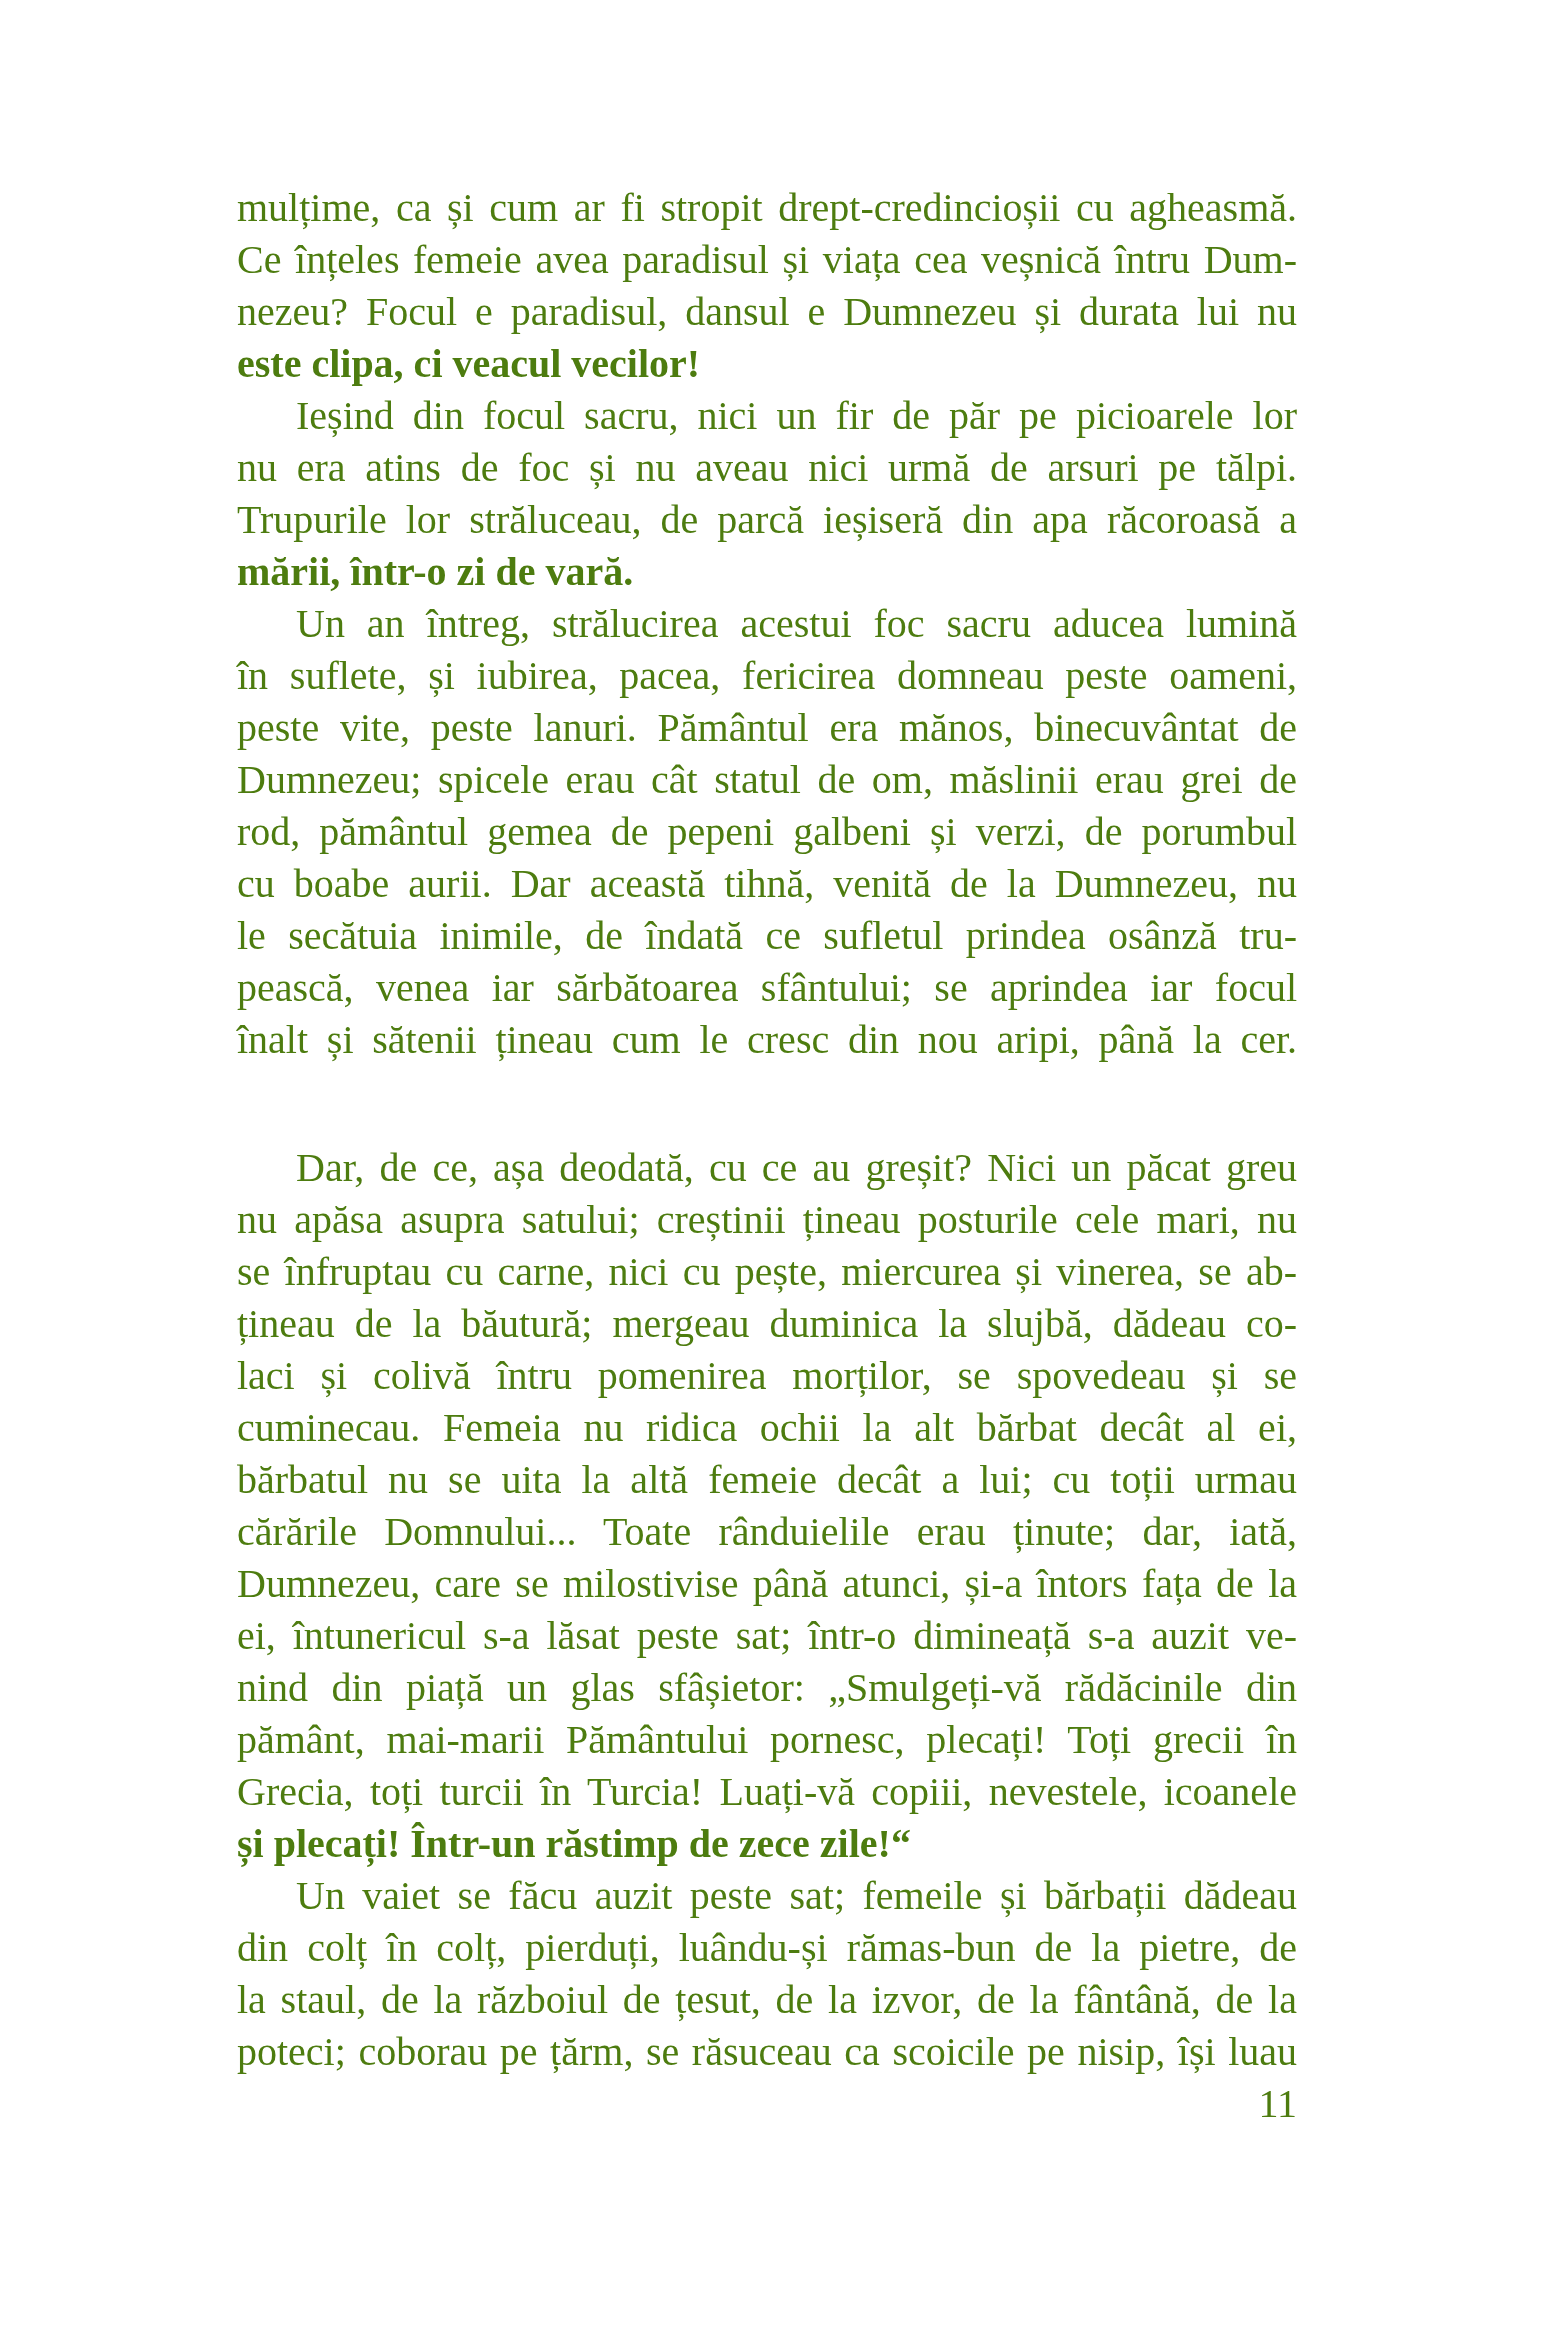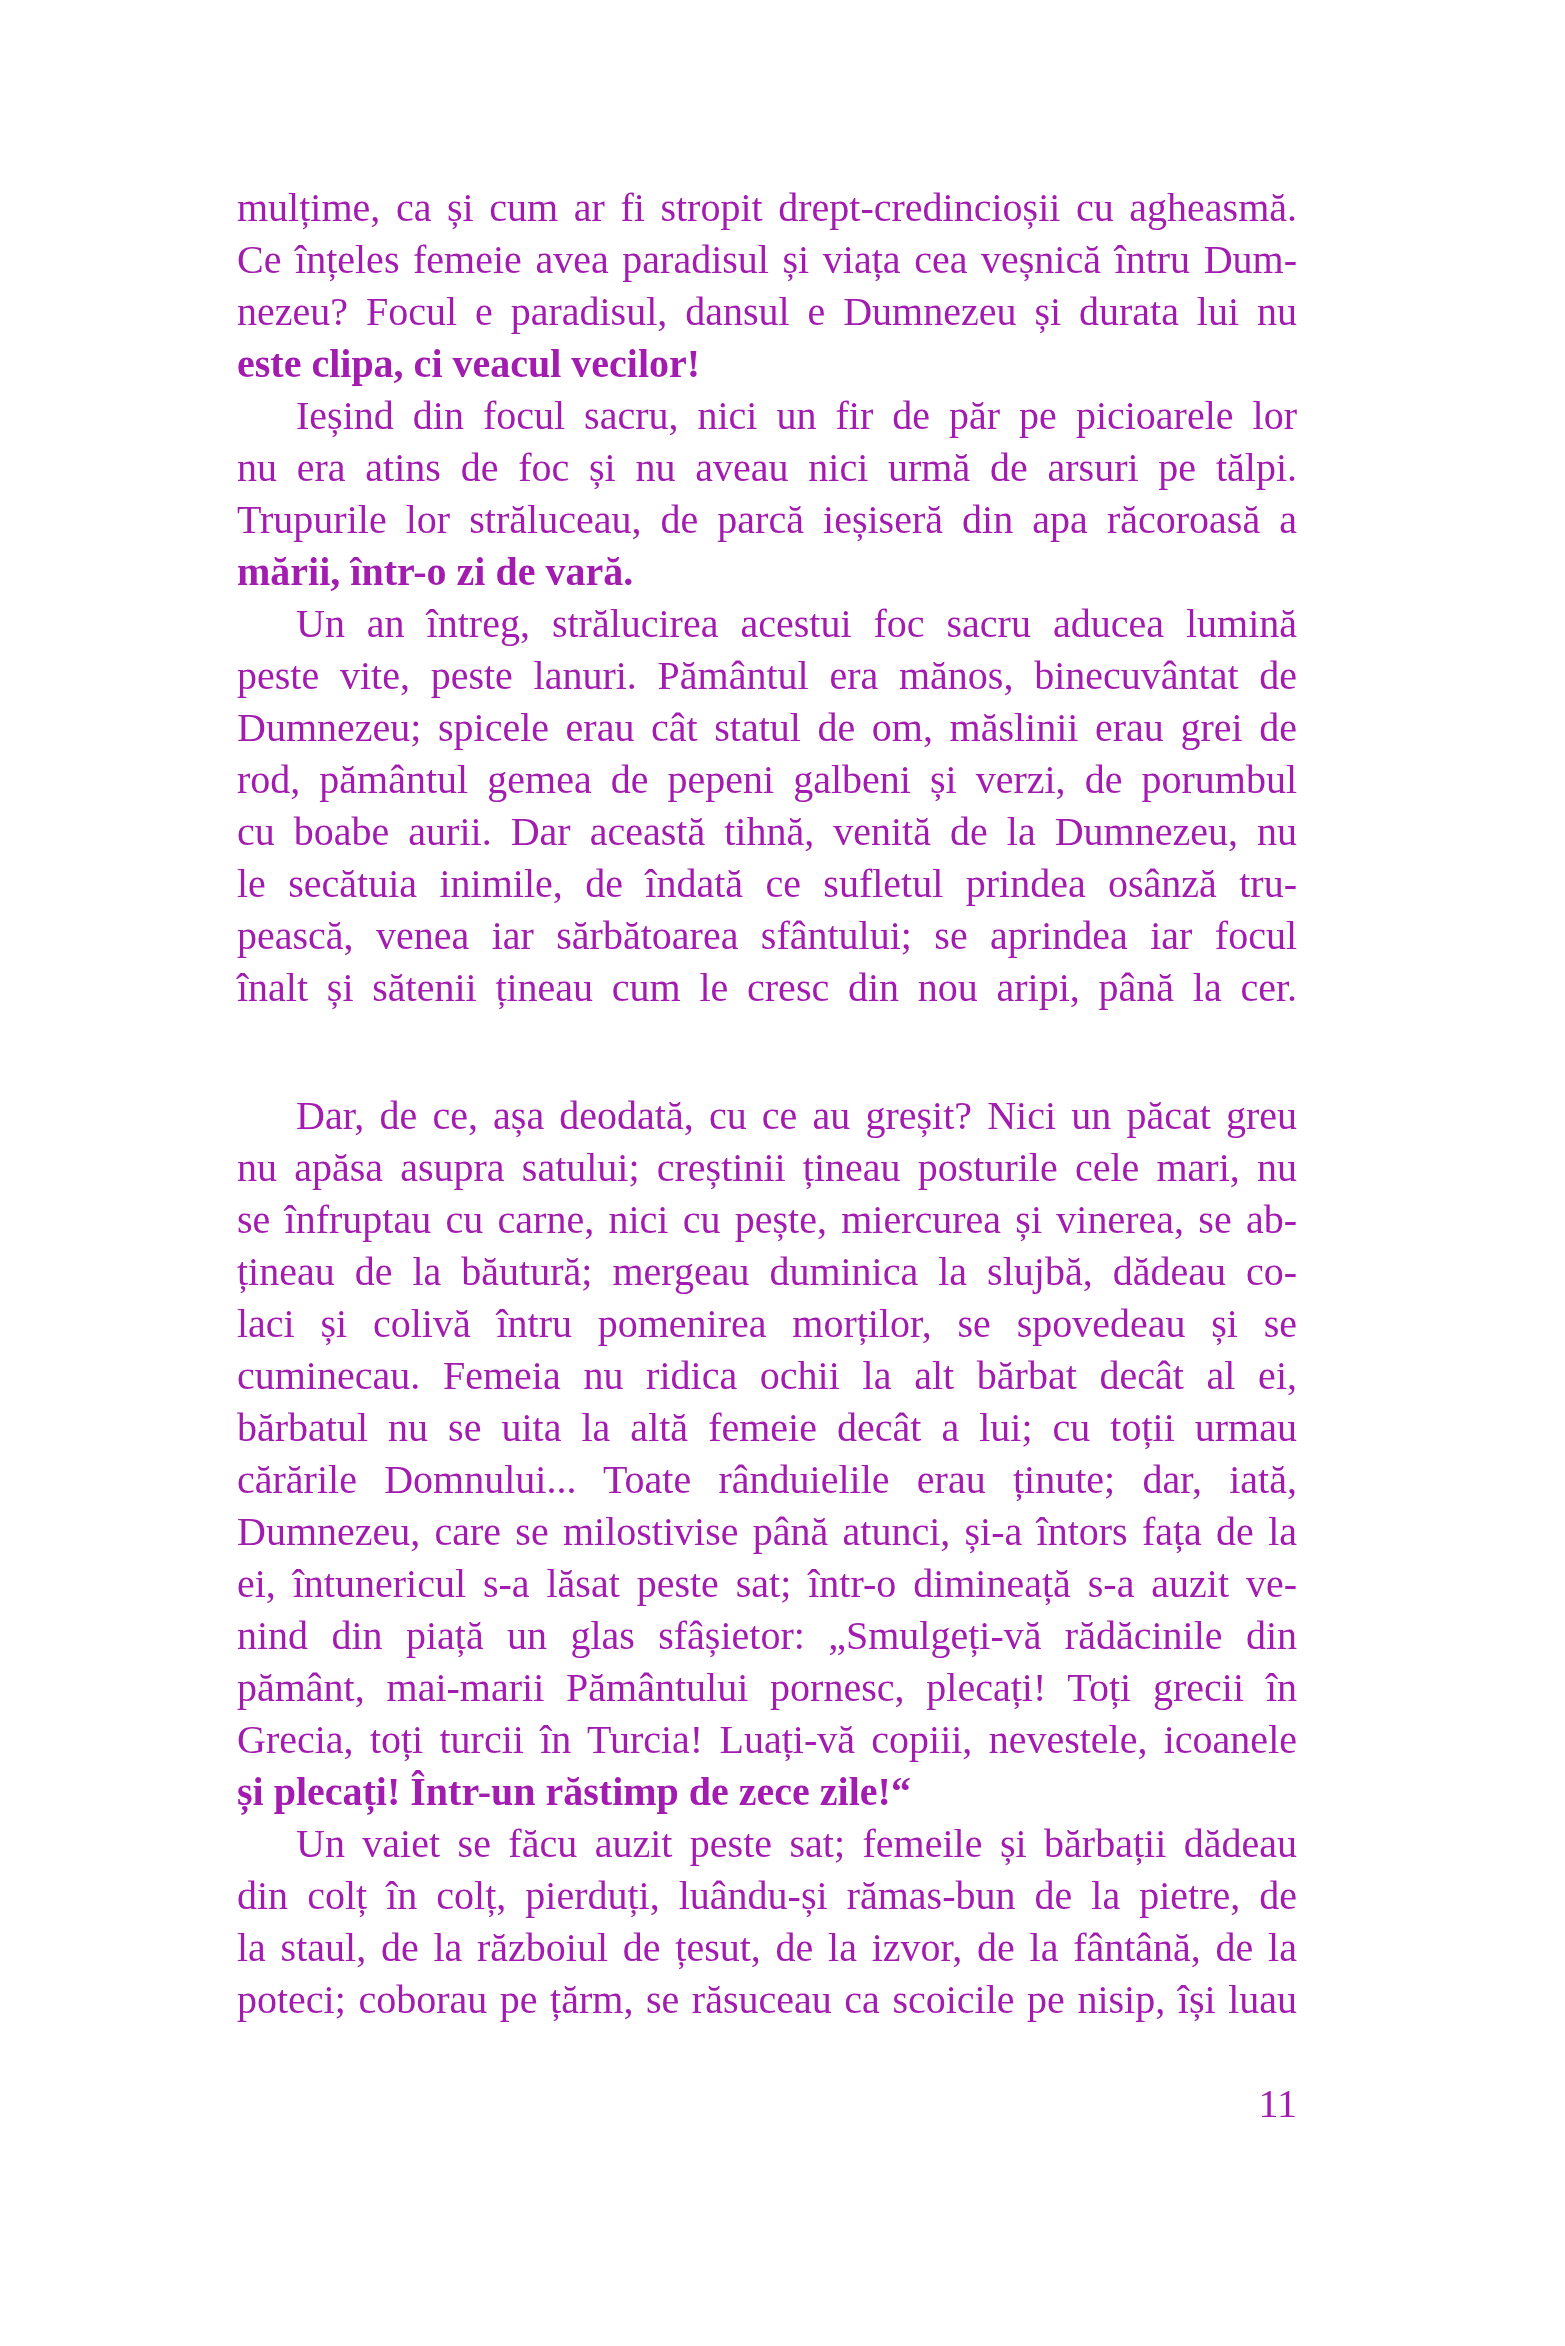--- a/index.html
+++ b/index.html
@@ -7,21 +7,21 @@
     padding: 0;
     background: #e8e8e8;
   }
   .page {
     position: relative;
     width: 1565px;
     height: 2347px;
     background: #ffffff;
     overflow: hidden;
     font-family: "Liberation Serif", "DejaVu Serif", serif;
-    color: #a21caf;
+    color: #4d7c0f;
   }
   .text-block {
     position: absolute;
     left: 237px;
     top: 182px;
     width: 1060px;
     font-size: 40px;
     line-height: 52px;
   }
   .paragraph {
@@ -64,20 +64,21 @@
         <div class="line">este clipa, ci veacul vecilor!</div>
       </div>
       <div class="paragraph indented">
         <div class="line">Ieșind din focul sacru, nici un fir de păr pe picioarele lor</div>
         <div class="line">nu era atins de foc și nu aveau nici urmă de arsuri pe tălpi.</div>
         <div class="line">Trupurile lor străluceau, de parcă ieșiseră din apa răcoroasă a</div>
         <div class="line">mării, într-o zi de vară.</div>
       </div>
       <div class="paragraph indented justify-last">
         <div class="line">Un an întreg, strălucirea acestui foc sacru aducea lumină</div>
+        <div class="line">în suflete, și iubirea, pacea, fericirea domneau peste oameni,</div>
         <div class="line">peste vite, peste lanuri. Pământul era mănos, binecuvântat de</div>
         <div class="line">Dumnezeu; spicele erau cât statul de om, măslinii erau grei de</div>
         <div class="line">rod, pământul gemea de pepeni galbeni și verzi, de porumbul</div>
         <div class="line">cu boabe aurii. Dar această tihnă, venită de la Dumnezeu, nu</div>
         <div class="line">le secătuia inimile, de îndată ce sufletul prindea osânză tru-</div>
         <div class="line">pească, venea iar sărbătoarea sfântului; se aprindea iar focul</div>
         <div class="line">înalt și sătenii țineau cum le cresc din nou aripi, până la cer.</div>
       </div>
       <div class="paragraph indented after-break">
         <div class="line">Dar, de ce, așa deodată, cu ce au greșit? Nici un păcat greu</div>

